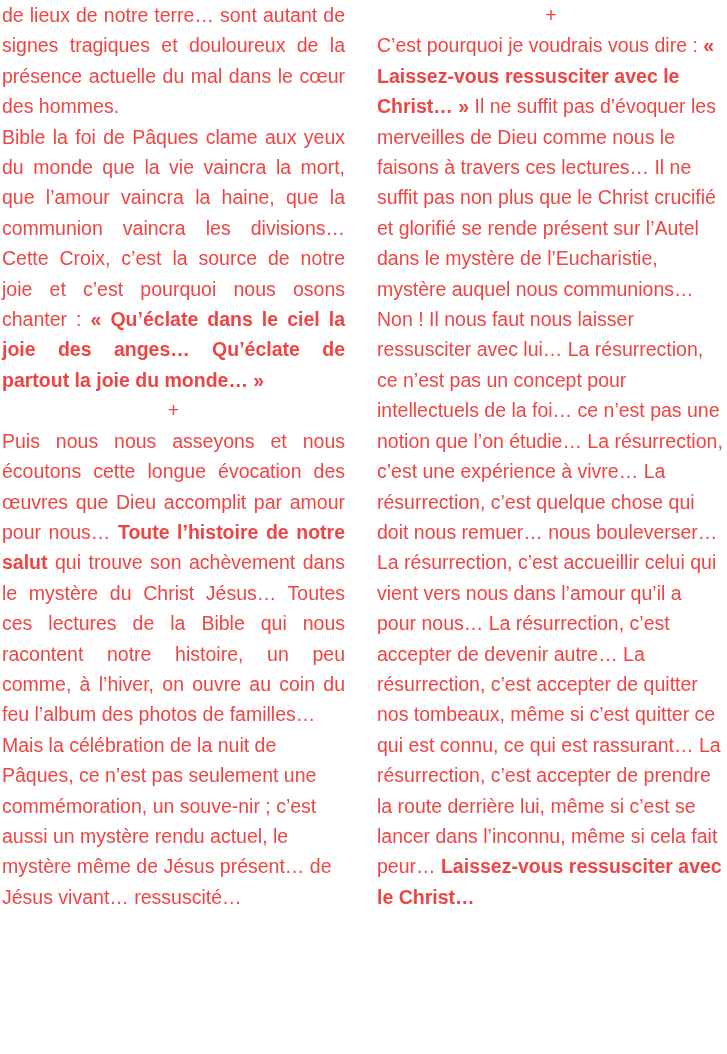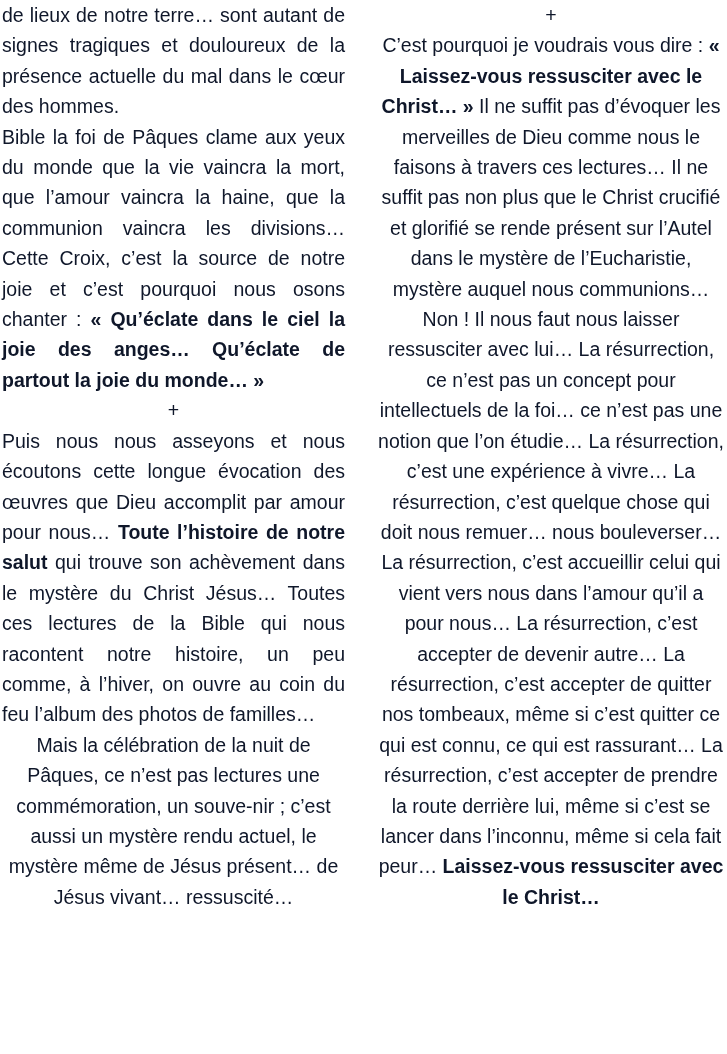--- a/index.html
+++ b/index.html
@@ -21,56 +21,56 @@
     display: flex;
     flex-direction: row;
     align-items: flex-start;
   }
   .column {
     box-sizing: border-box;
     font-size: 19.5px;
     line-height: 30.4px;
     text-align: justify;
     text-justify: inter-word;
-    color: #0f172a;
+    color: #ef4444;
     hyphens: manual;
   }
   .col-left {
     width: 349px;
     padding: 0 4px 0 2px;
   }
   .col-right {
     width: 378px;
     padding: 0 2px 0 28px;
   }
   .para {
     margin: 0;
     text-align: justify;
   }
   .para:last-child {
-    text-align: center;
+    text-align: left;
   }
   .center {
     text-align: center;
   }
   .b {
     font-weight: bold;
   }
 </style>
 </head>
 <body>
 
 <div class="page">
 
   <div class="column col-left">
     <p class="para"><span>de lieux de notre terre… sont autant de signes tragiques et douloureux de la présence actuelle du mal dans le cœur des hommes.</span></p>
     <p class="para"><span>Bible la foi de Pâques clame aux yeux du monde que la vie vaincra la mort, que l’amour vaincra la haine, que la communion vaincra les divisions… Cette Croix, c’est la source de notre joie et c’est pourquoi nous osons chanter : </span><span class="b">« Qu’éclate dans le ciel la joie des anges… Qu’éclate de partout la joie du monde… »</span></p>
     <p class="para center"><span>+</span></p>
     <p class="para"><span>Puis nous nous asseyons et nous écoutons cette longue évocation des œuvres que Dieu accomplit par amour pour nous… </span><span class="b">Toute l’histoire de notre salut</span><span> qui trouve son achèvement dans le mystère du Christ Jésus… Toutes ces lectures de la Bible qui nous racontent notre histoire, un peu comme, à l’hiver, on ouvre au coin du feu l’album des photos de familles…</span></p>
-    <p class="para"><span>Mais la célébration de la nuit de Pâques, ce n’est pas lectures une commémoration, un souve-nir ; c’est aussi un mystère rendu actuel, le mystère même de Jésus présent… de Jésus vivant… ressuscité…</span></p>
+    <p class="para"><span>Mais la célébration de la nuit de Pâques, ce n’est pas seulement une commémoration, un souve-nir ; c’est aussi un mystère rendu actuel, le mystère même de Jésus présent… de Jésus vivant… ressuscité…</span></p>
   </div>
 
   <div class="column col-right">
     <p class="para center"><span>+</span></p>
     <p class="para"><span>C’est pourquoi je voudrais vous dire : </span><span class="b">« Laissez-vous ressusciter avec le Christ… »</span><span> Il ne suffit pas d’évoquer les merveilles de Dieu comme nous le faisons à travers ces lectures… Il ne suffit pas non plus que le Christ crucifié et glorifié se rende présent sur l’Autel dans le mystère de l’Eucharistie, mystère auquel nous communions… Non ! Il nous faut nous laisser ressusciter avec lui… La résurrection, ce n’est pas un concept pour intellectuels de la foi… ce n’est pas une notion que l’on étudie… La résurrection, c’est une expérience à vivre… La résurrection, c’est quelque chose qui doit nous remuer… nous bouleverser… La résurrection, c’est accueillir celui qui vient vers nous dans l’amour qu’il a pour nous… La résurrection, c’est accepter de devenir autre… La résurrection, c’est accepter de quitter nos tombeaux, même si c’est quitter ce qui est connu, ce qui est rassurant… La résurrection, c’est accepter de prendre la route derrière lui, même si c’est se lancer dans l’inconnu, même si cela fait peur… </span><span class="b">Laissez-vous ressusciter avec le Christ…</span></p>
   </div>
 
 </div>
 
 </body></html>

